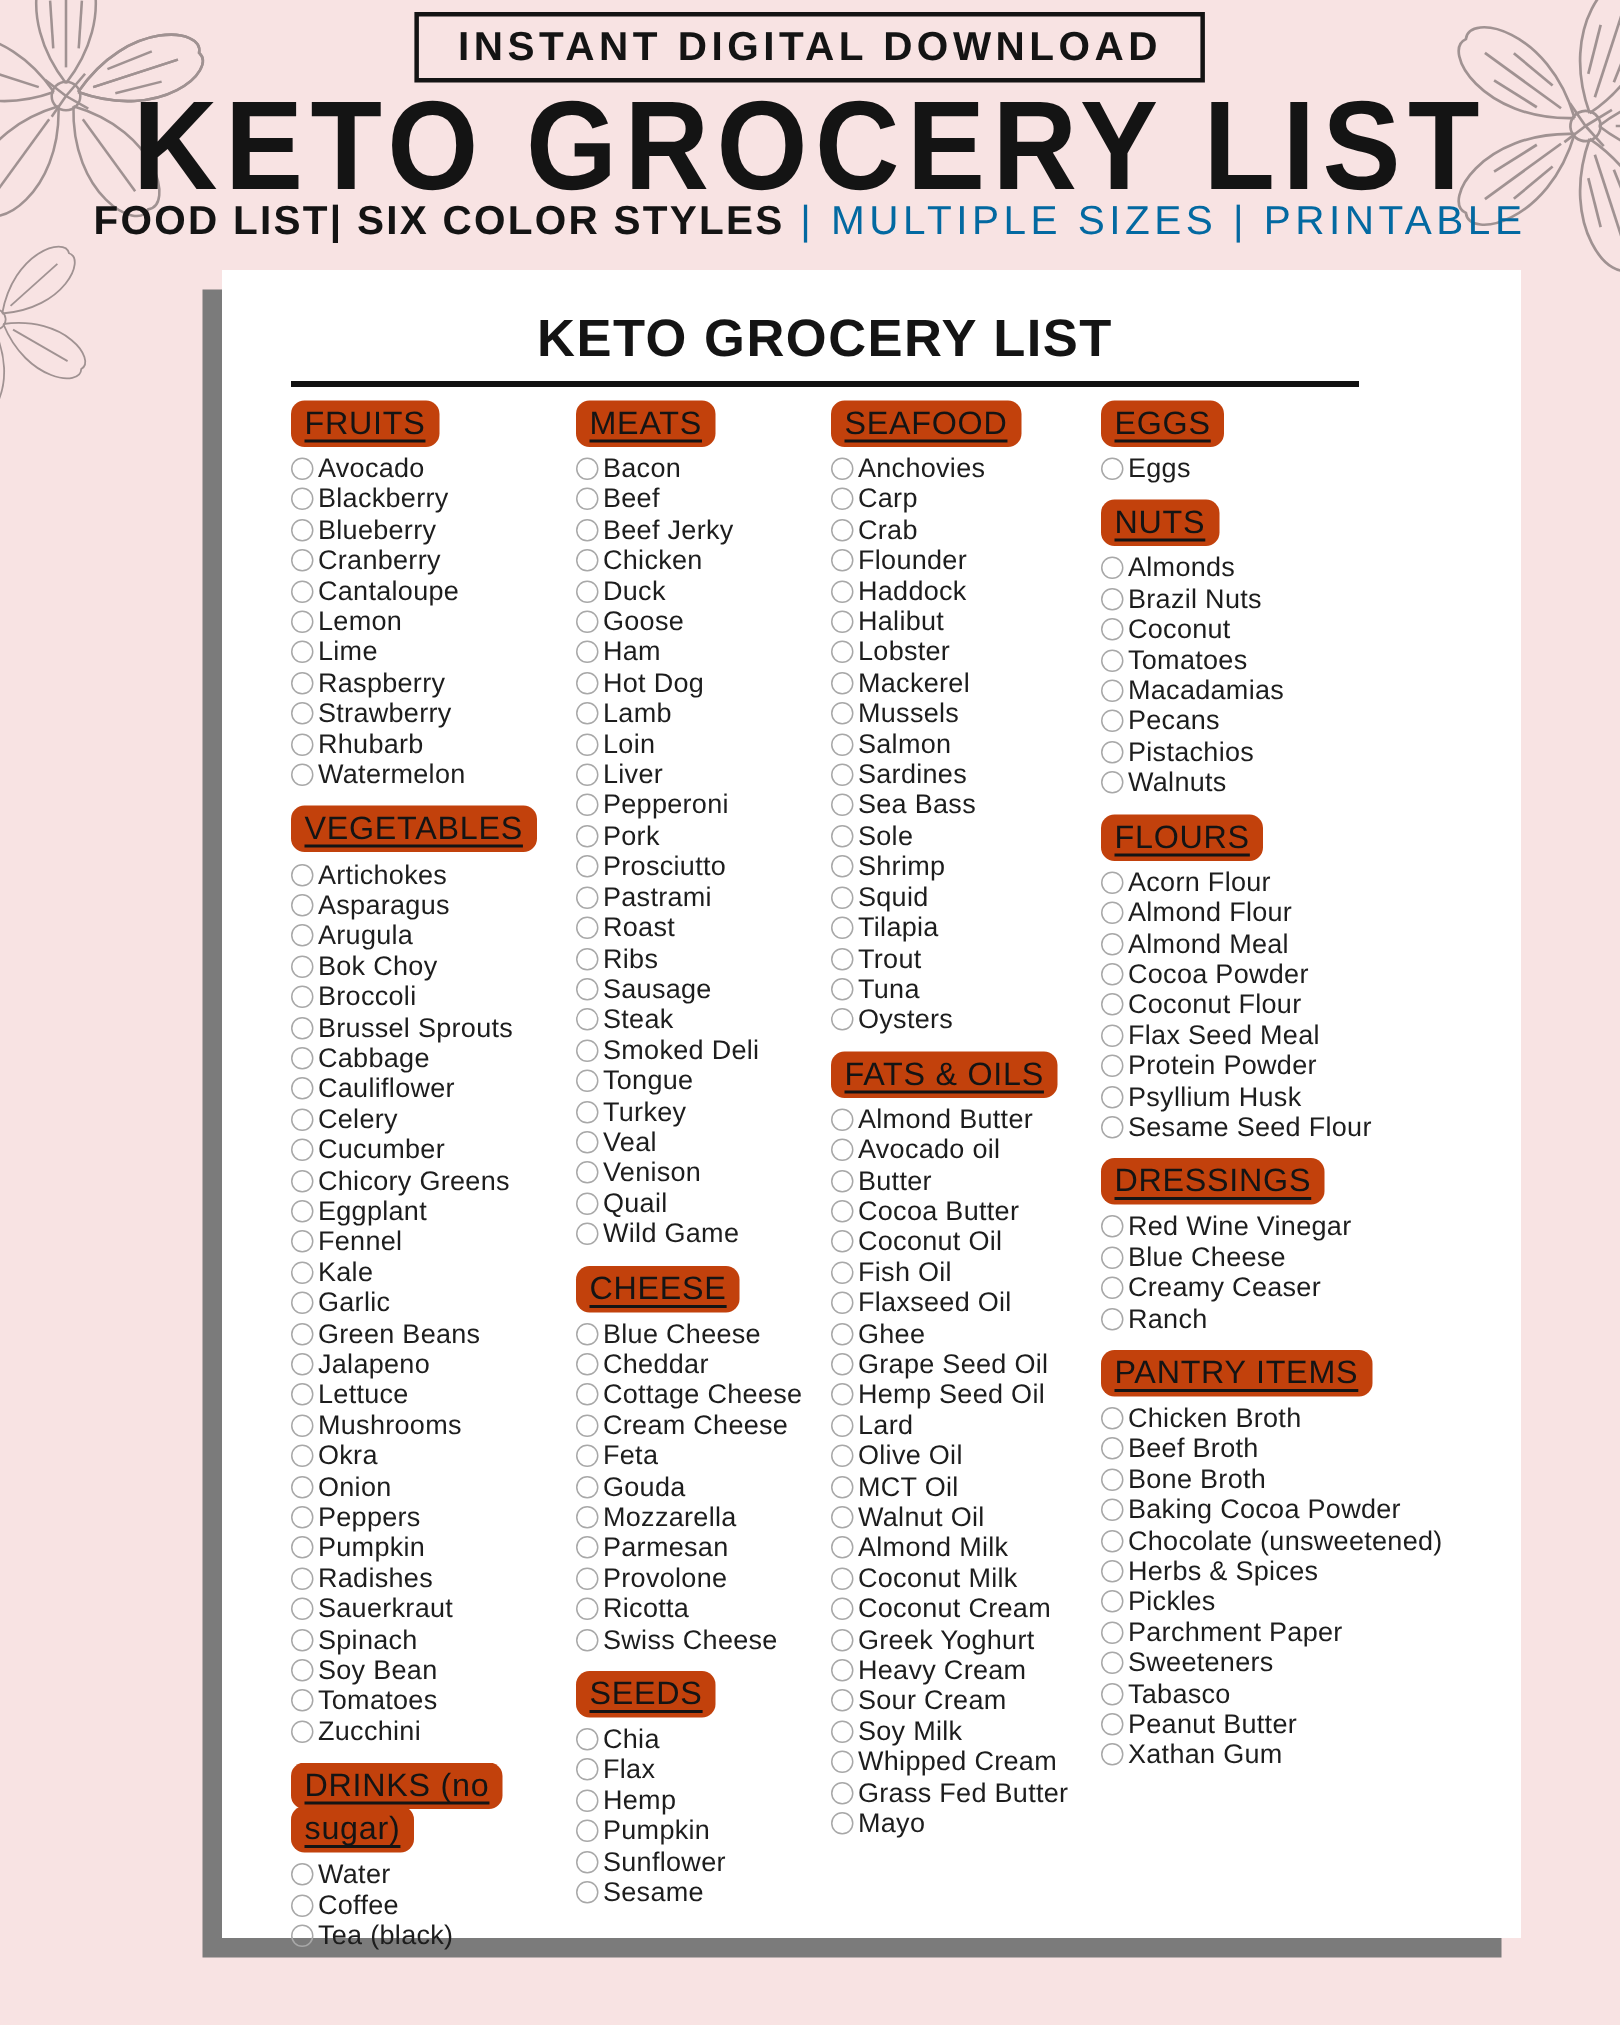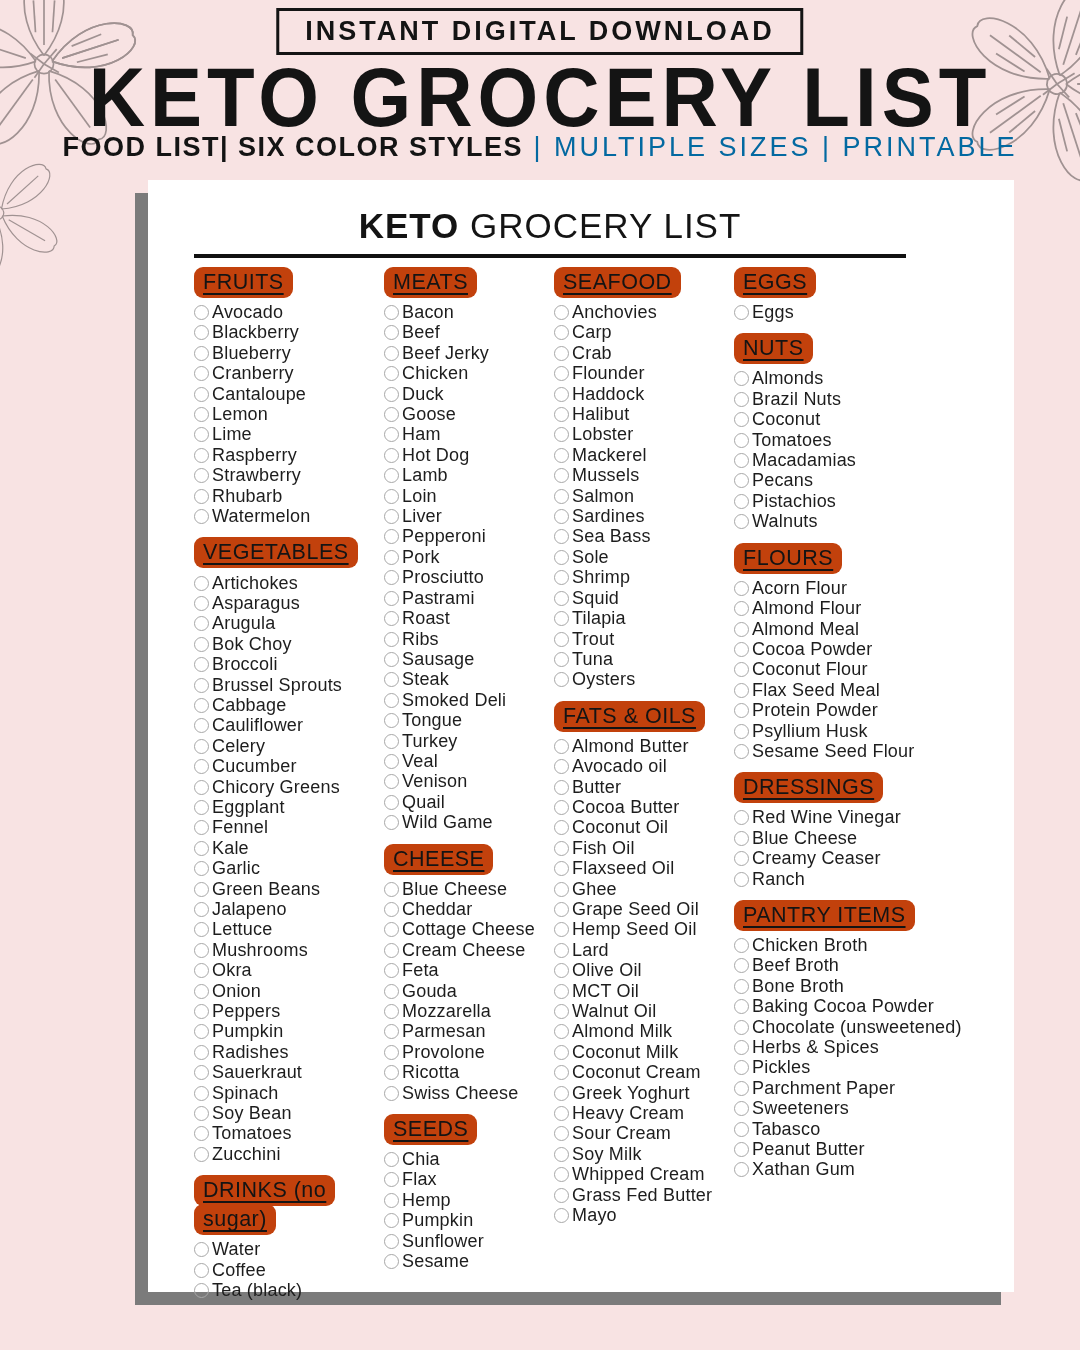--- a/index.html
+++ b/index.html
@@ -43,21 +43,21 @@
   .sheet{
     position:absolute;left:148px;top:180px;width:866px;height:1112px;
     background:#ffffff;
     box-shadow:-13px 13px 0 0 #7b7b7b;
   }
   .sheet-title{
     position:absolute;top:26px;left:46px;width:712px;
     text-align:center;font-size:35px;letter-spacing:1px;white-space:nowrap;
   }
   .sheet-title .b{font-weight:700;}
-  .sheet-title .r{font-weight:400;}
+  .sheet-title .r{font-weight:700;}
   .rule{
     position:absolute;top:74px;left:46px;width:712px;height:4px;background:#111;
   }
 
   
   .cols{position:absolute;left:0;top:88px;right:0;bottom:0;}
   .col{position:absolute;top:0;}
   .col-0{left:46px;width:188px;}
   .col-1{left:236px;width:172px;}
   .col-2{left:406px;width:182px;}

